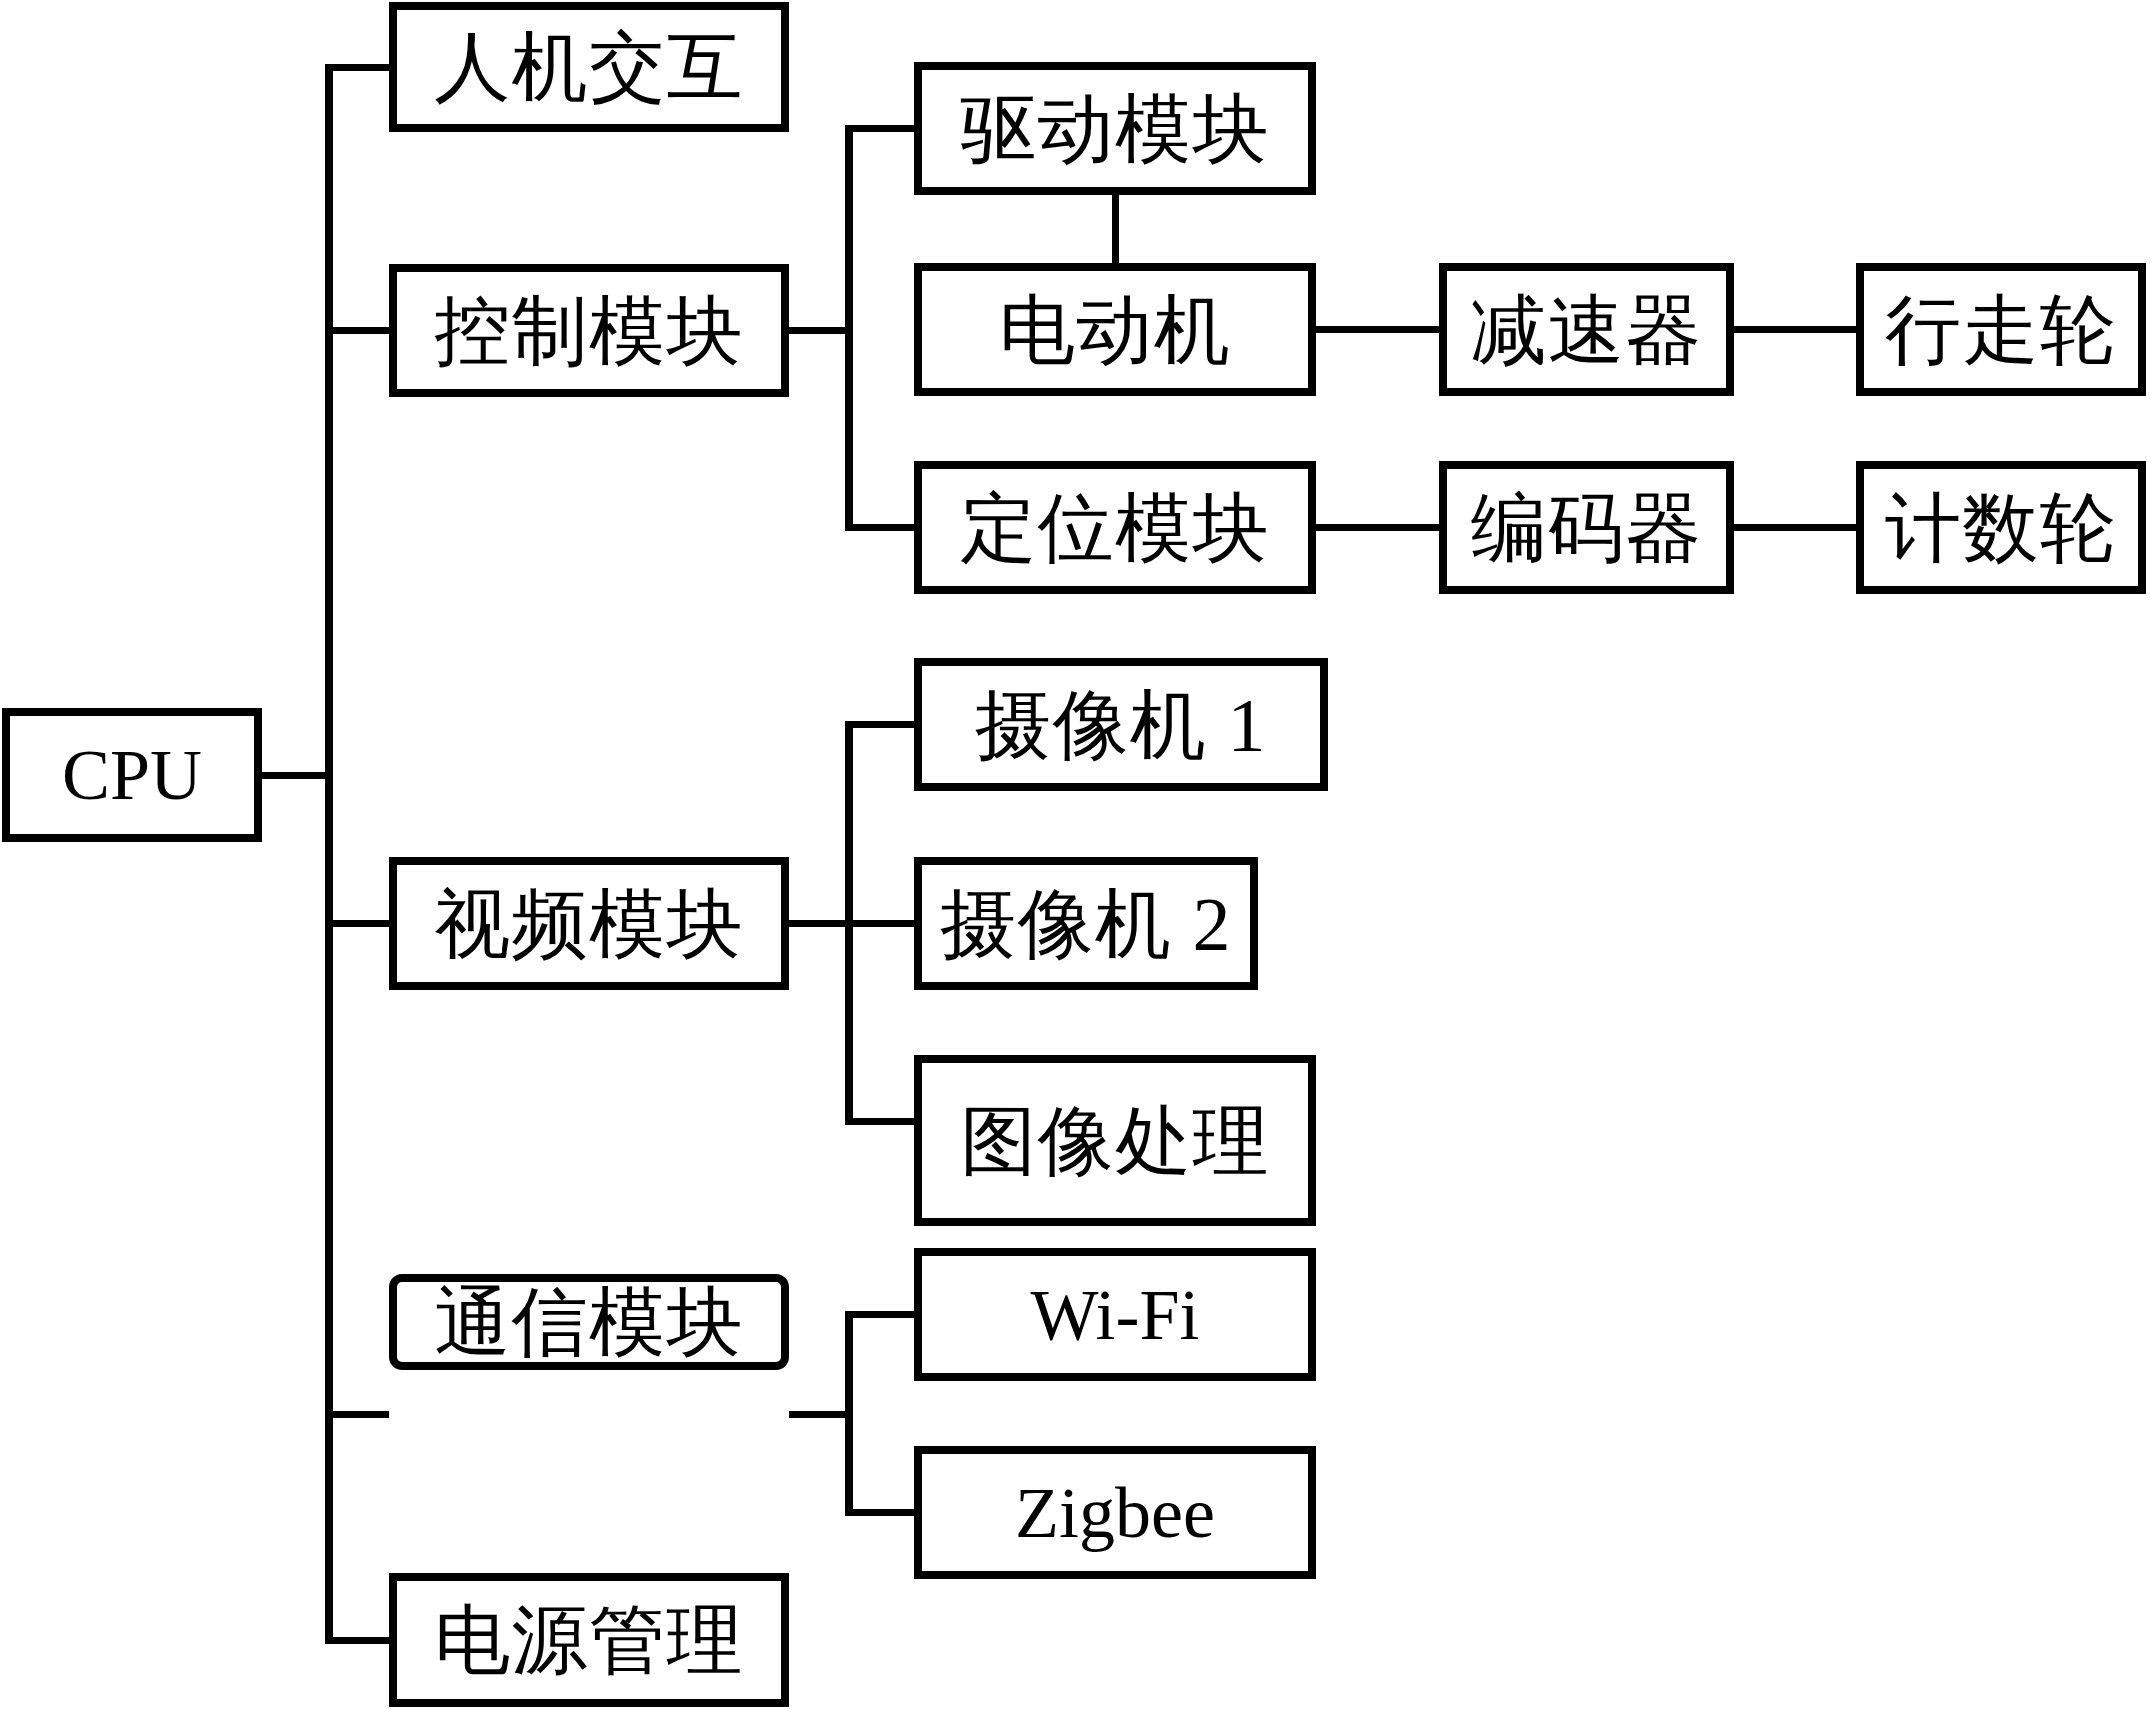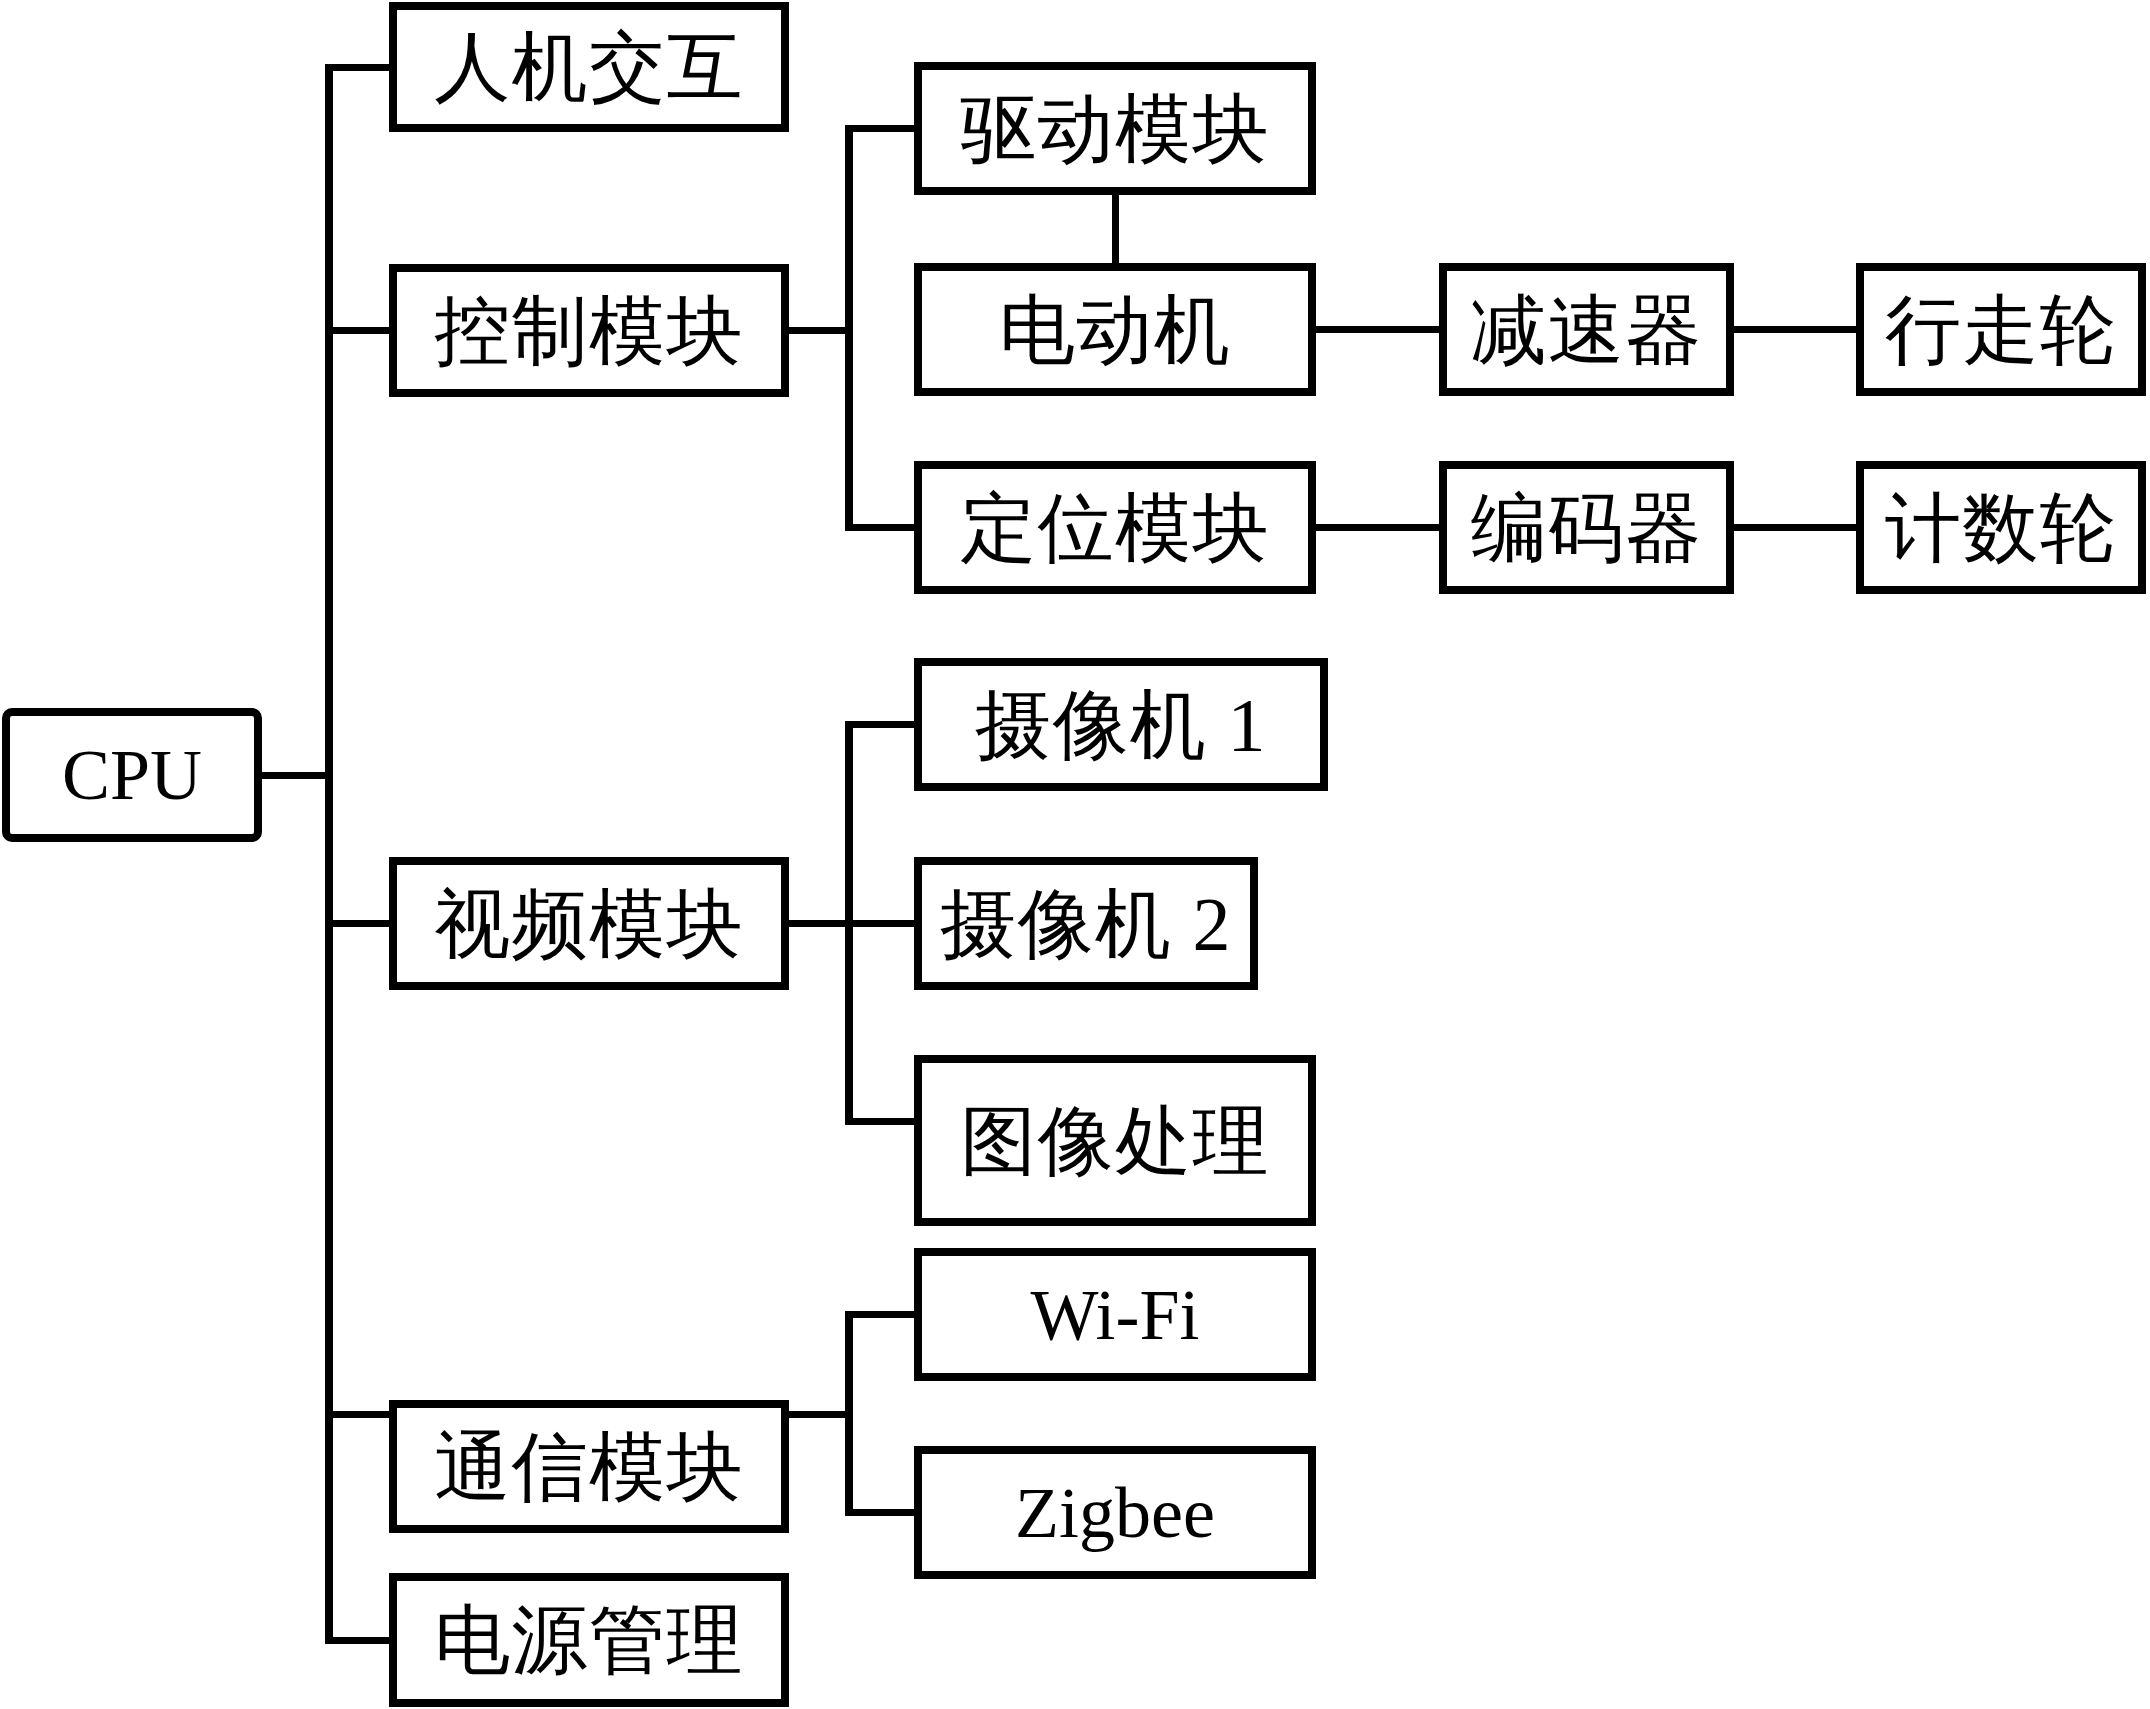--- a/index.html
+++ b/index.html
@@ -38,37 +38,37 @@
   .line {
     position: absolute;
     background: #000000;
   }
 </style>
 </head>
 <body>
 
 <div id="figure">
 
-  <div class="node latin" style="left: 2px; top: 708px; width: 260px; height: 134px; border-radius: 10px;">
+  <div class="node latin" style="left: 2px; top: 708px; width: 260px; height: 134px;">
     <span class="label">CPU</span>
   </div>
 
   <div class="node" style="left: 389px; top: 2px; width: 400px; height: 130px;">
     <span class="label">人机交互</span>
   </div>
 
   <div class="node" style="left: 389px; top: 264px; width: 400px; height: 133px;">
     <span class="label">控制模块</span>
   </div>
 
   <div class="node" style="left: 389px; top: 857px; width: 400px; height: 133px;">
     <span class="label">视频模块</span>
   </div>
 
-  <div class="node" style="left: 389px; top: 1400px; width: 400px; height: 133px;">
+  <div class="node" style="left: 389px; top: 1274px; width: 400px; height: 96px; border-radius: 13px;">
     <span class="label">通信模块</span>
   </div>
 
   <div class="node" style="left: 389px; top: 1573px; width: 400px; height: 134px;">
     <span class="label">电源管理</span>
   </div>
 
   <div class="node" style="left: 914px; top: 62px; width: 402px; height: 133px;">
     <span class="label">驱动模块</span>
   </div>

